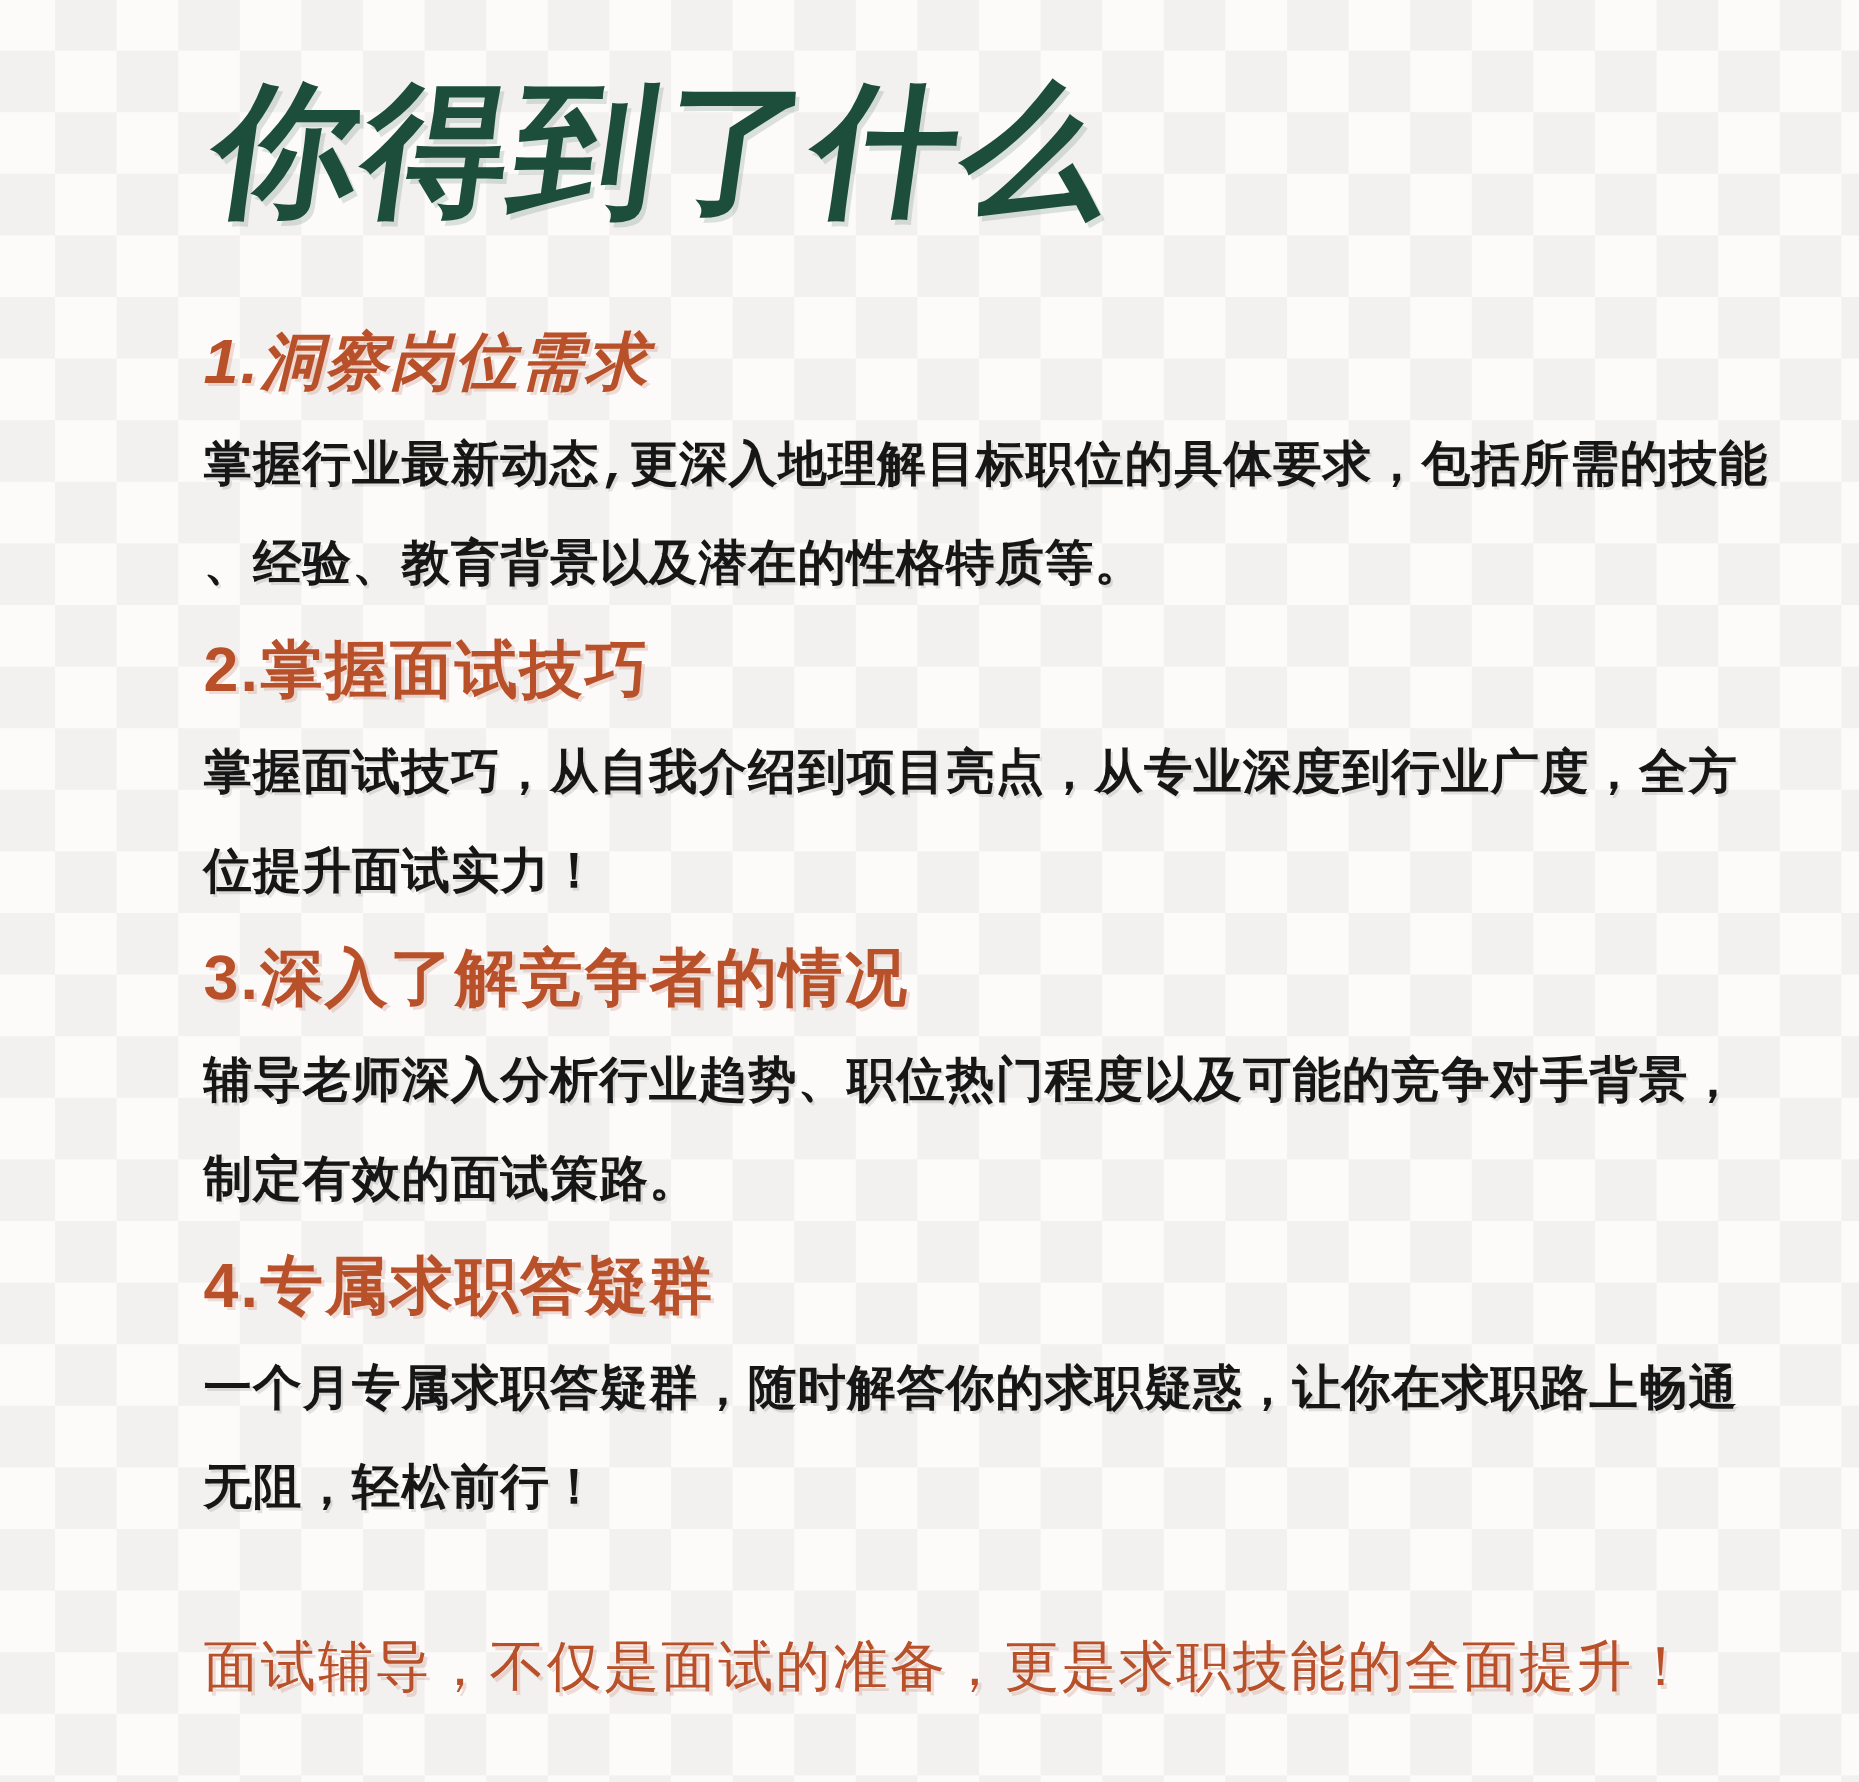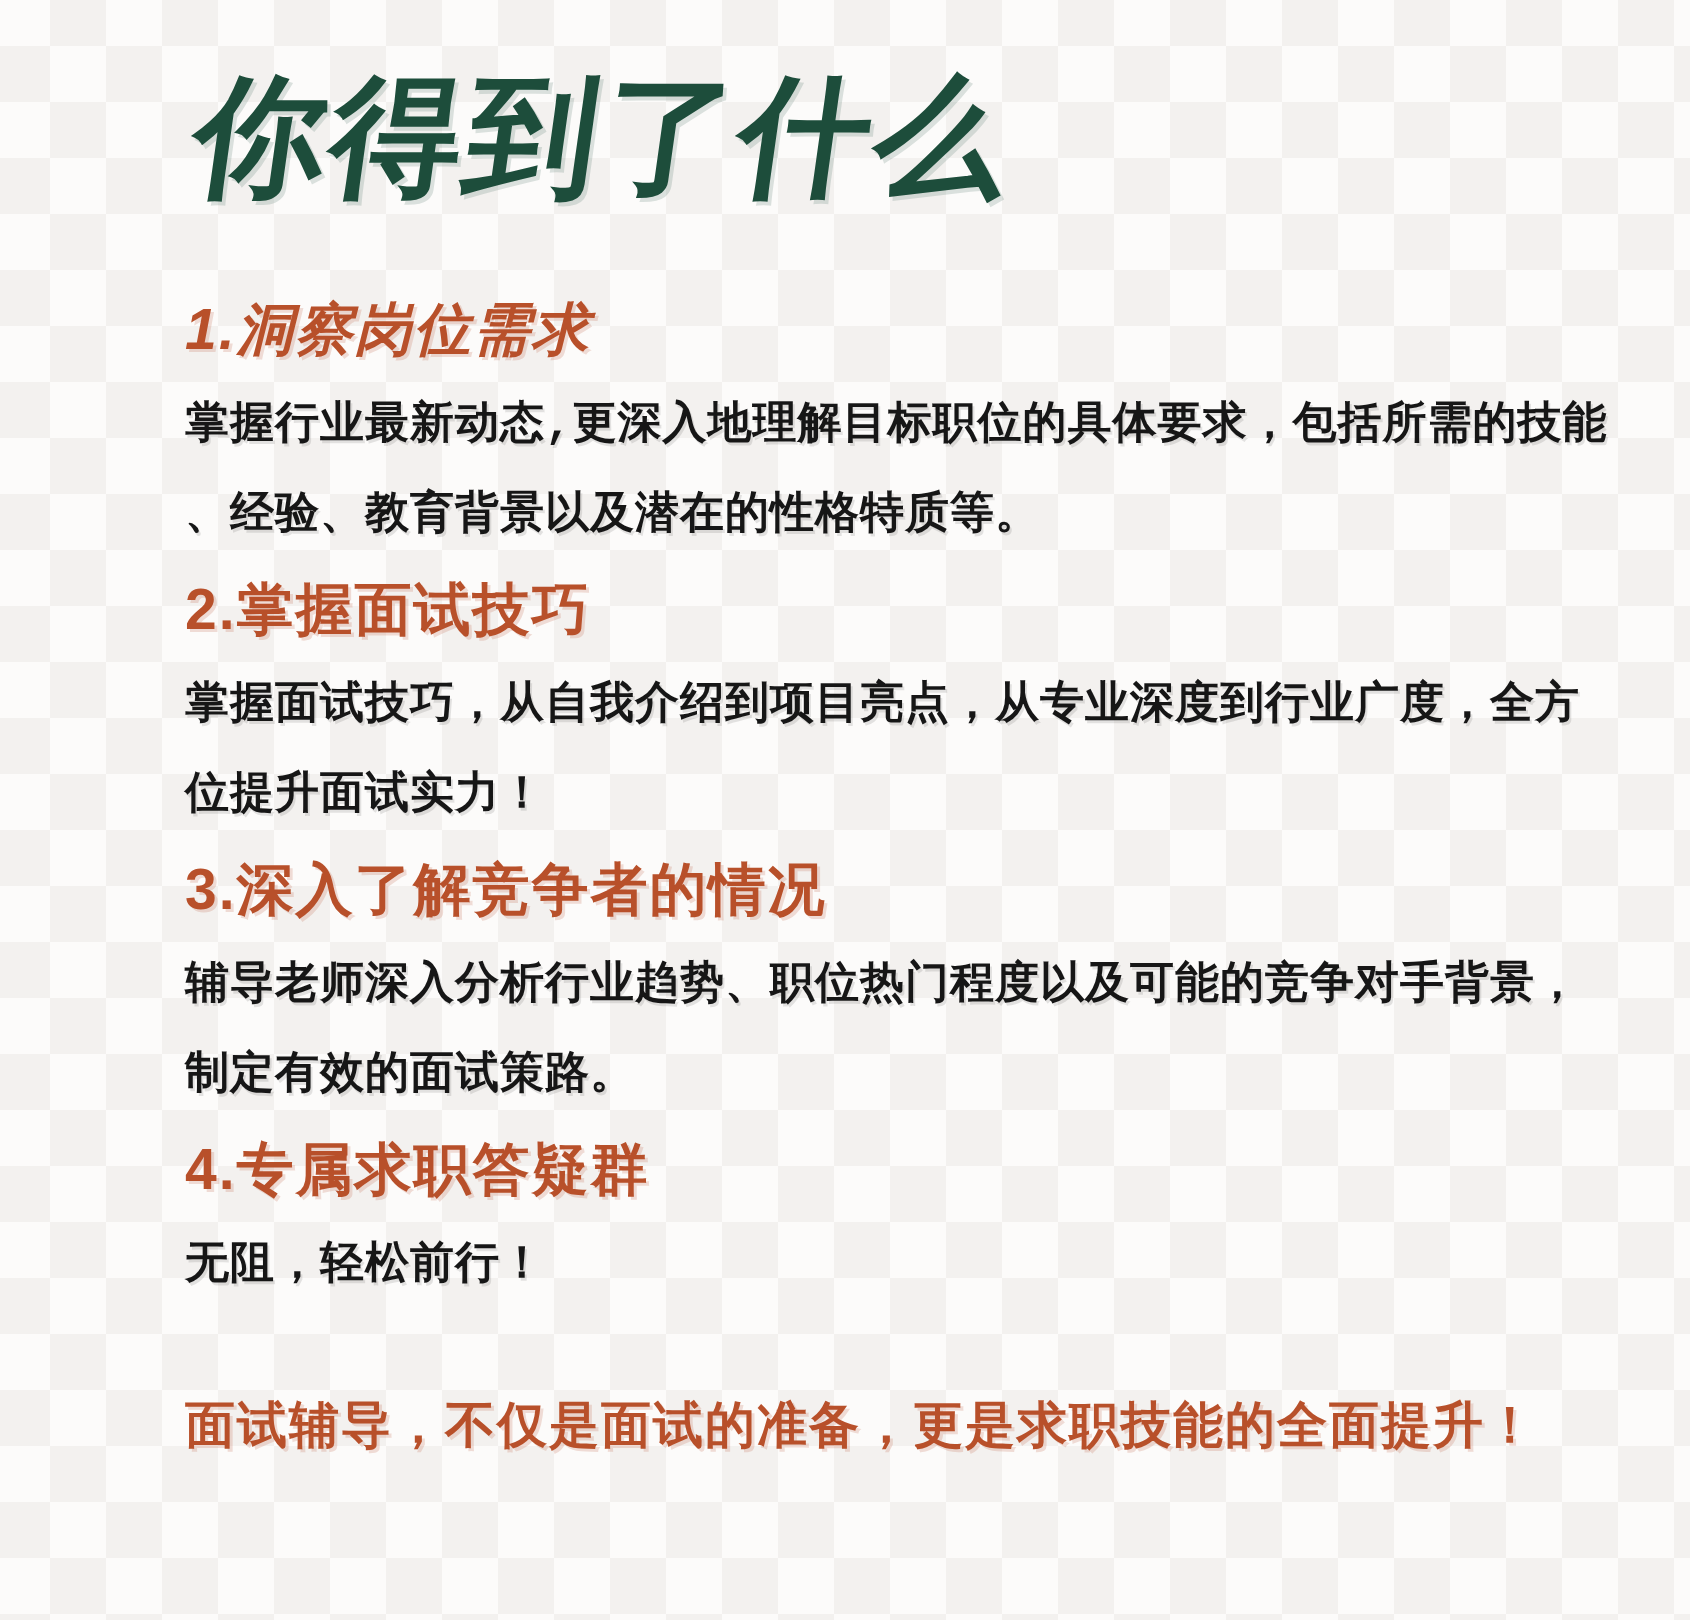--- a/index.html
+++ b/index.html
@@ -52,21 +52,21 @@
     color: #161616;
     letter-spacing: 1px;
     white-space: nowrap;
     text-shadow: 2px 3px 0 rgba(0,0,0,0.10);
     font-family: Liberation Mono, monospace;
   }
   .footer-line {
     margin: 83px 0 0 0;
     font-size: 50px;
     line-height: 1.3;
-    font-weight: 700;
+    font-weight: 400;
     color: #b8502a;
     letter-spacing: 2px;
     white-space: nowrap;
     text-shadow: 3px 3px 0 rgba(184,80,42,0.18);
   }
 </style>
 </head>
 <body>
 
 <div class="poster">
@@ -82,17 +82,18 @@
         <p class="body-line">掌握面试技巧，从自我介绍到项目亮点，从专业深度到行业广度，全方</p>
         <p class="body-line">位提升面试实力！</p>
       </section>
       <section class="section">
         <h2 class="section-heading">3.深入了解竞争者的情况</h2>
         <p class="body-line">辅导老师深入分析行业趋势、职位热门程度以及可能的竞争对手背景，</p>
         <p class="body-line">制定有效的面试策路。</p>
       </section>
       <section class="section">
         <h2 class="section-heading">4.专属求职答疑群</h2>
+        <p class="body-line">一个月专属求职答疑群，随时解答你的求职疑惑，让你在求职路上畅通</p>
         <p class="body-line">无阻，轻松前行！</p>
       </section>
     </div>
   <p class="footer-line">面试辅导，不仅是面试的准备，更是求职技能的全面提升！</p>
 </div>
 
 </body></html>

